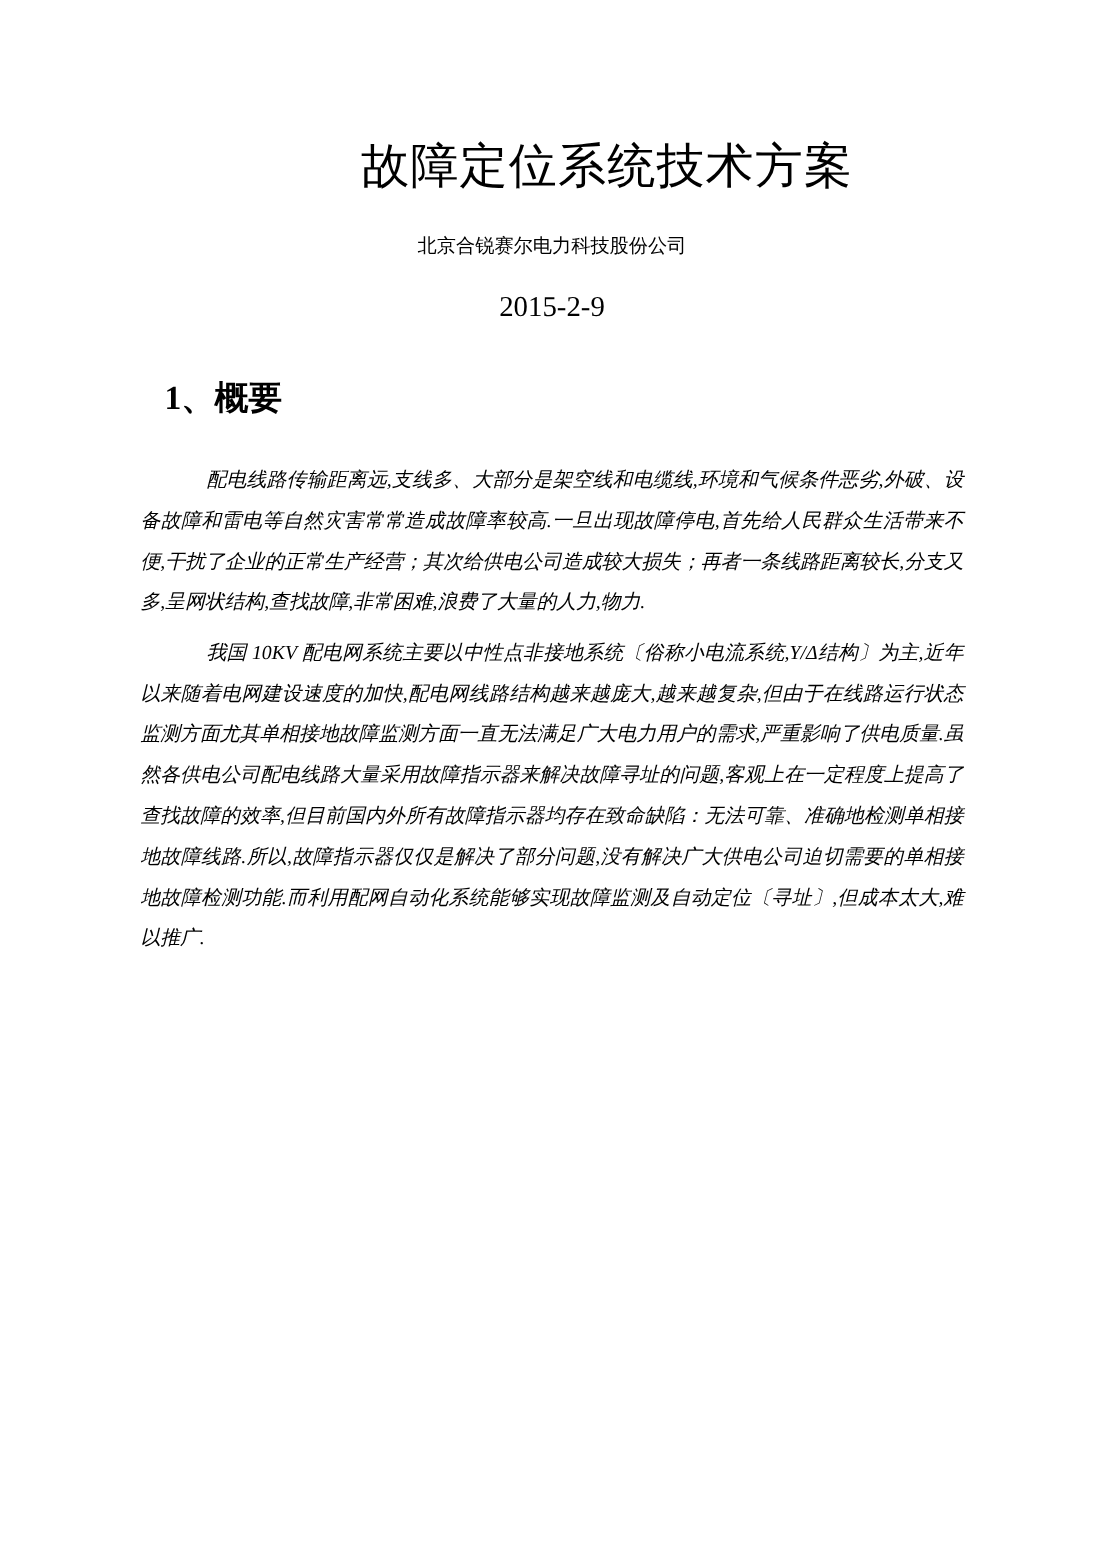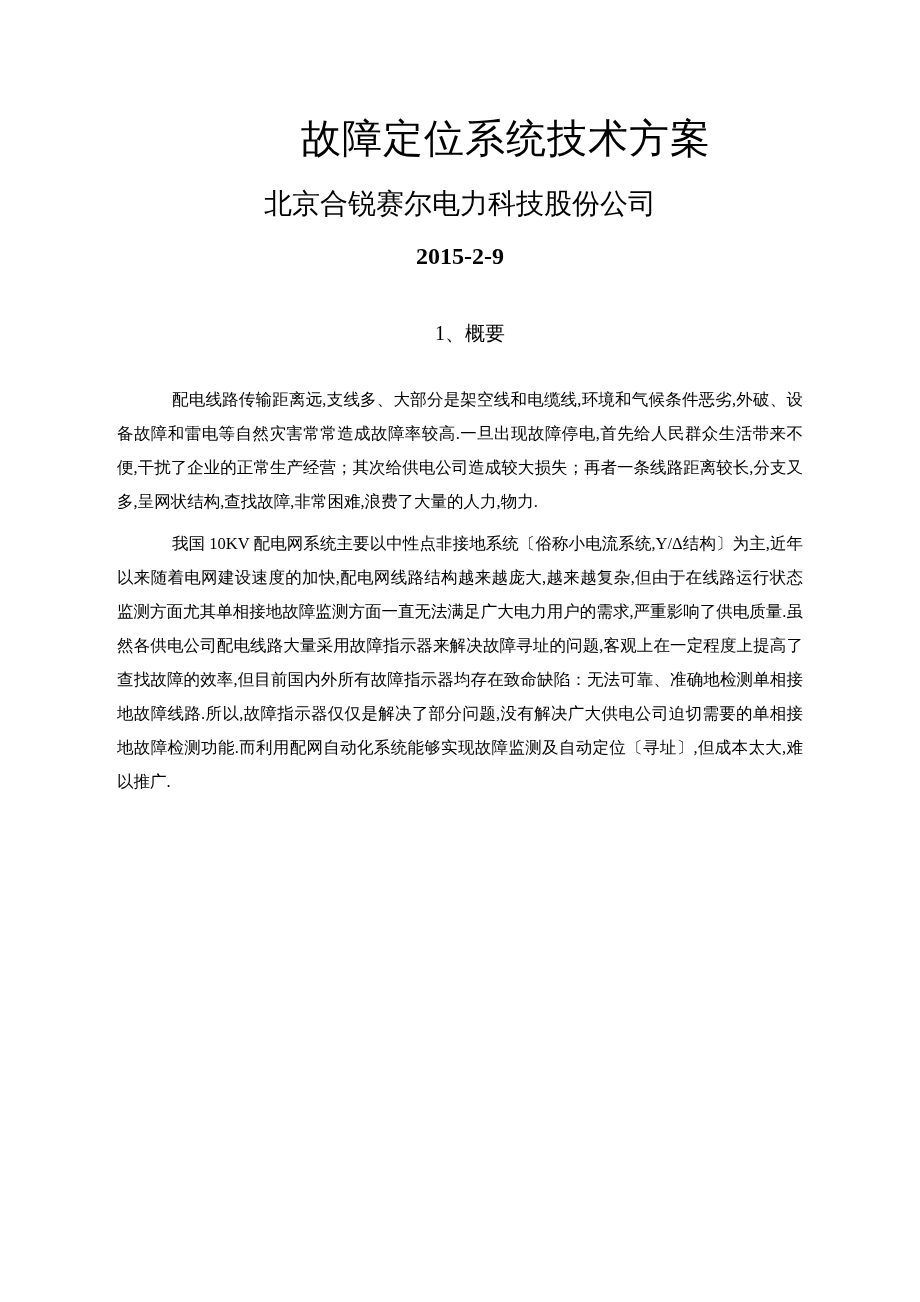--- a/index.html
+++ b/index.html
@@ -25,49 +25,48 @@
     font-size: 40px;
     line-height: 52px;
     font-weight: 400;
     text-align: center;
     transform: translateX(46px);
     white-space: nowrap;
     letter-spacing: 1px;
   }
   .company-name {
     margin: 24px 0 0 0;
-    font-size: 28px;
+    font-size: 16px;
     line-height: 34px;
     font-weight: 400;
     text-align: center;
-    font-family: Liberation Mono, monospace;
   }
   .doc-date {
     margin: 16px 0 0 0;
     font-size: 24px;
     line-height: 34px;
-    font-weight: 700;
+    font-weight: 400;
     text-align: center;
   }
   .section-heading {
     margin: 37px 0 0 20px;
-    font-size: 20px;
+    font-size: 28px;
     line-height: 46px;
-    font-weight: 400;
-    text-align: center;
+    font-weight: 700;
   }
   .body-text {
     margin-top: 27px;
   }
   .body-text p {
     margin: 0 0 8px 0;
     font-size: 16.5px;
     line-height: 34px;
     text-align: justify;
     text-indent: 55px;
+    font-style: italic;
   }
   .page-footer {
     position: absolute;
     left: 0;
     top: 1203px;
     width: 100%;
     text-align: center;
     font-size: 18px;
     line-height: 24px;
     color: #14532d;

